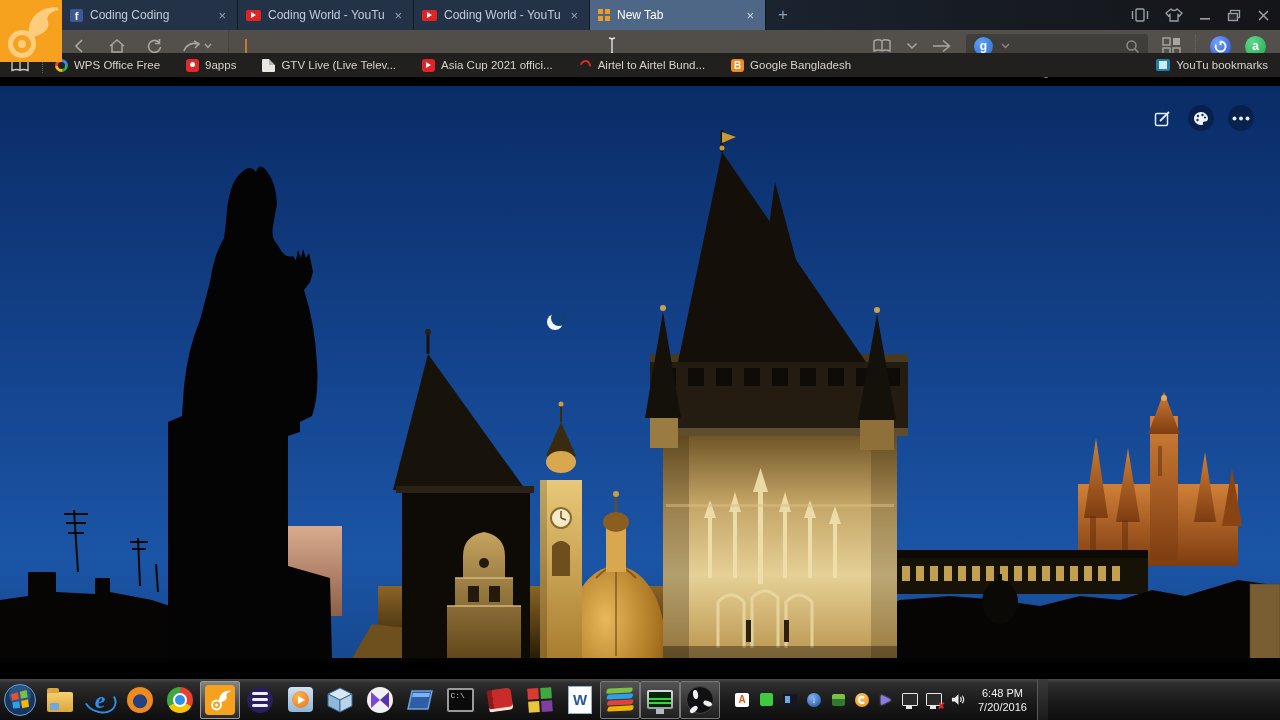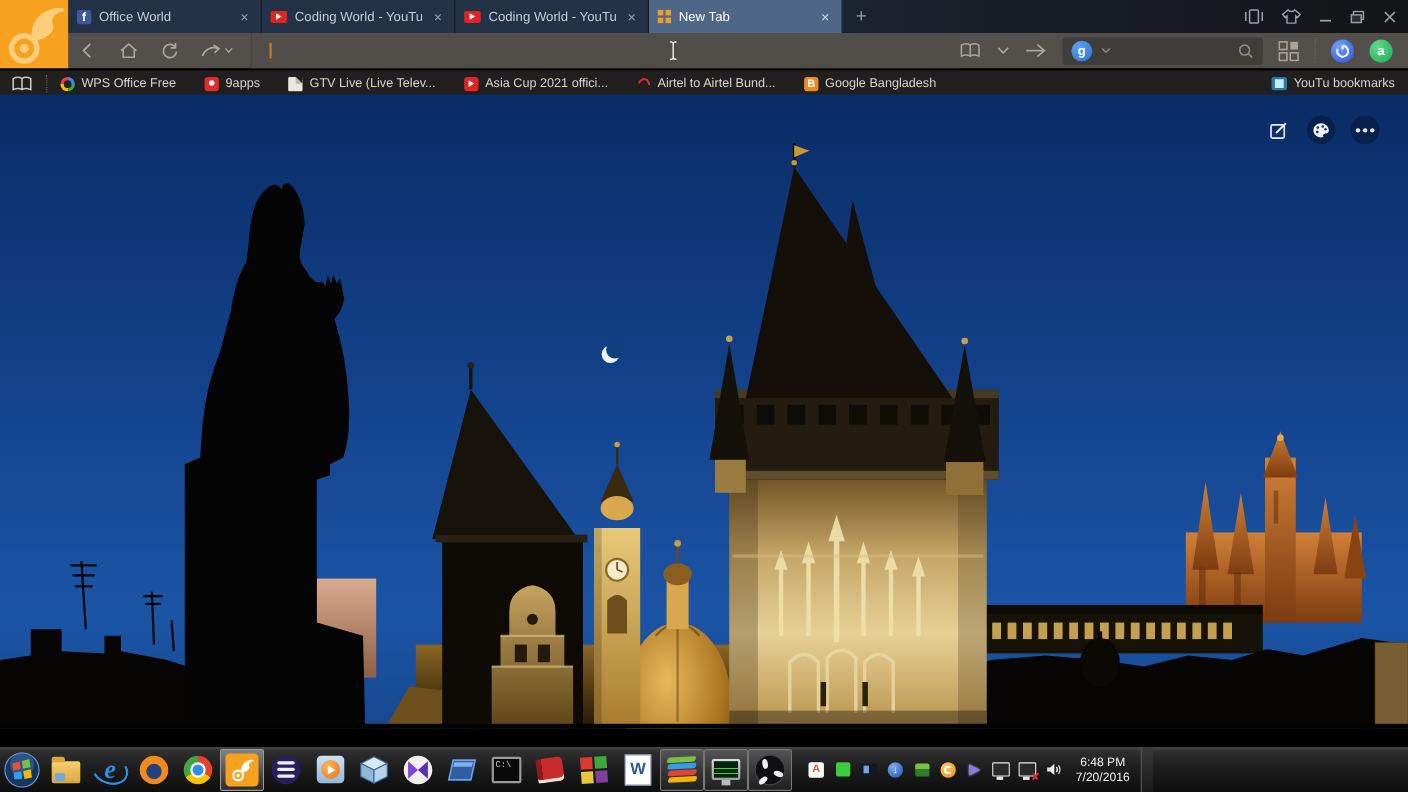--- a/index.html
+++ b/index.html
@@ -36,21 +36,21 @@
   .tb-right{display:flex;align-items:center;gap:14px;padding-right:14px;}
   #searchbox{width:182px;height:25px;background:#403e3a;border-radius:3px;display:flex;align-items:center;gap:8px;padding:0 8px;box-sizing:border-box;}
   #searchbox .g{width:19px;height:19px;border-radius:50%;background:radial-gradient(circle at 35% 30%,#5ea0f0,#2b6fd4);color:#fff;font-size:12px;font-weight:bold;display:flex;align-items:center;justify-content:center;}
   #searchbox .ph{flex:1;color:#8e8b85;font-size:13px;margin-top:48px;}
   .dot-sep{width:0;height:22px;border-left:1px dotted #6a6760;}
   .orb{width:21px;height:21px;border-radius:50%;display:flex;align-items:center;justify-content:center;}
   .orb.blue{background:radial-gradient(circle at 35% 30%,#6fa0ff,#2b52d4);}
   .orb.green{background:radial-gradient(circle at 35% 30%,#5fd98a,#23a956);color:#fff;font-size:12px;font-weight:bold;}
 
   
-  #bookmarks{top:64px;height:24px;background:#21201e;display:flex;align-items:center;font-size:11.5px;color:#d6d3cc;}
+  #bookmarks{top:53px;height:24px;background:#21201e;display:flex;align-items:center;font-size:11.5px;color:#d6d3cc;}
   #bookmarks .left-ic{margin-left:10px;}
   #bookmarks .dot-sep{height:16px;margin:0 12px;}
   .bm{display:flex;align-items:center;gap:6px;margin-right:26px;white-space:nowrap;}
   .bm-ic{width:13px;height:13px;flex:0 0 auto;}
   .ic-google{border-radius:50%;background:conic-gradient(#4285f4 0 90deg,#34a853 90deg 180deg,#fbbc05 180deg 270deg,#ea4335 270deg 360deg);position:relative;}
   .ic-google:after{content:"";position:absolute;inset:3px;border-radius:50%;background:#21201e;}
   .ic-9apps{background:#e02a2a;border-radius:3px;position:relative;}
   .ic-9apps:after{content:"";position:absolute;left:4px;top:3px;width:5px;height:5px;border-radius:50%;background:#fff;}
   .ic-page{background:#e9e7e2;border-radius:1px;position:relative;}
   .ic-page:after{content:"";position:absolute;right:0;top:0;border:3px solid #21201e;border-left-color:#b9b7b2;border-bottom-color:#b9b7b2;}
@@ -142,21 +142,21 @@
       <circle cx="22" cy="44" r="14" fill="#fbcd7c"></circle>
       <circle cx="22" cy="44" r="9" fill="#f6a21f"></circle>
       <circle cx="22" cy="44" r="4" fill="#fbcd7c"></circle>
     </svg>
   </div>
 
   <div id="tabbar" class="row">
     <div class="tabs">
       <div class="tab">
         <span class="fav-fb">f</span>
-        <span class="title">Office World</span>
+        <span class="title">Coding Coding</span>
         <span class="close">×</span>
       </div>
       <div class="tab">
         <span class="fav-yt"></span>
         <span class="title">Coding World - YouTu</span>
         <span class="close">×</span>
       </div>
       <div class="tab">
         <span class="fav-yt"></span>
         <span class="title">Coding World - YouTu</span>

